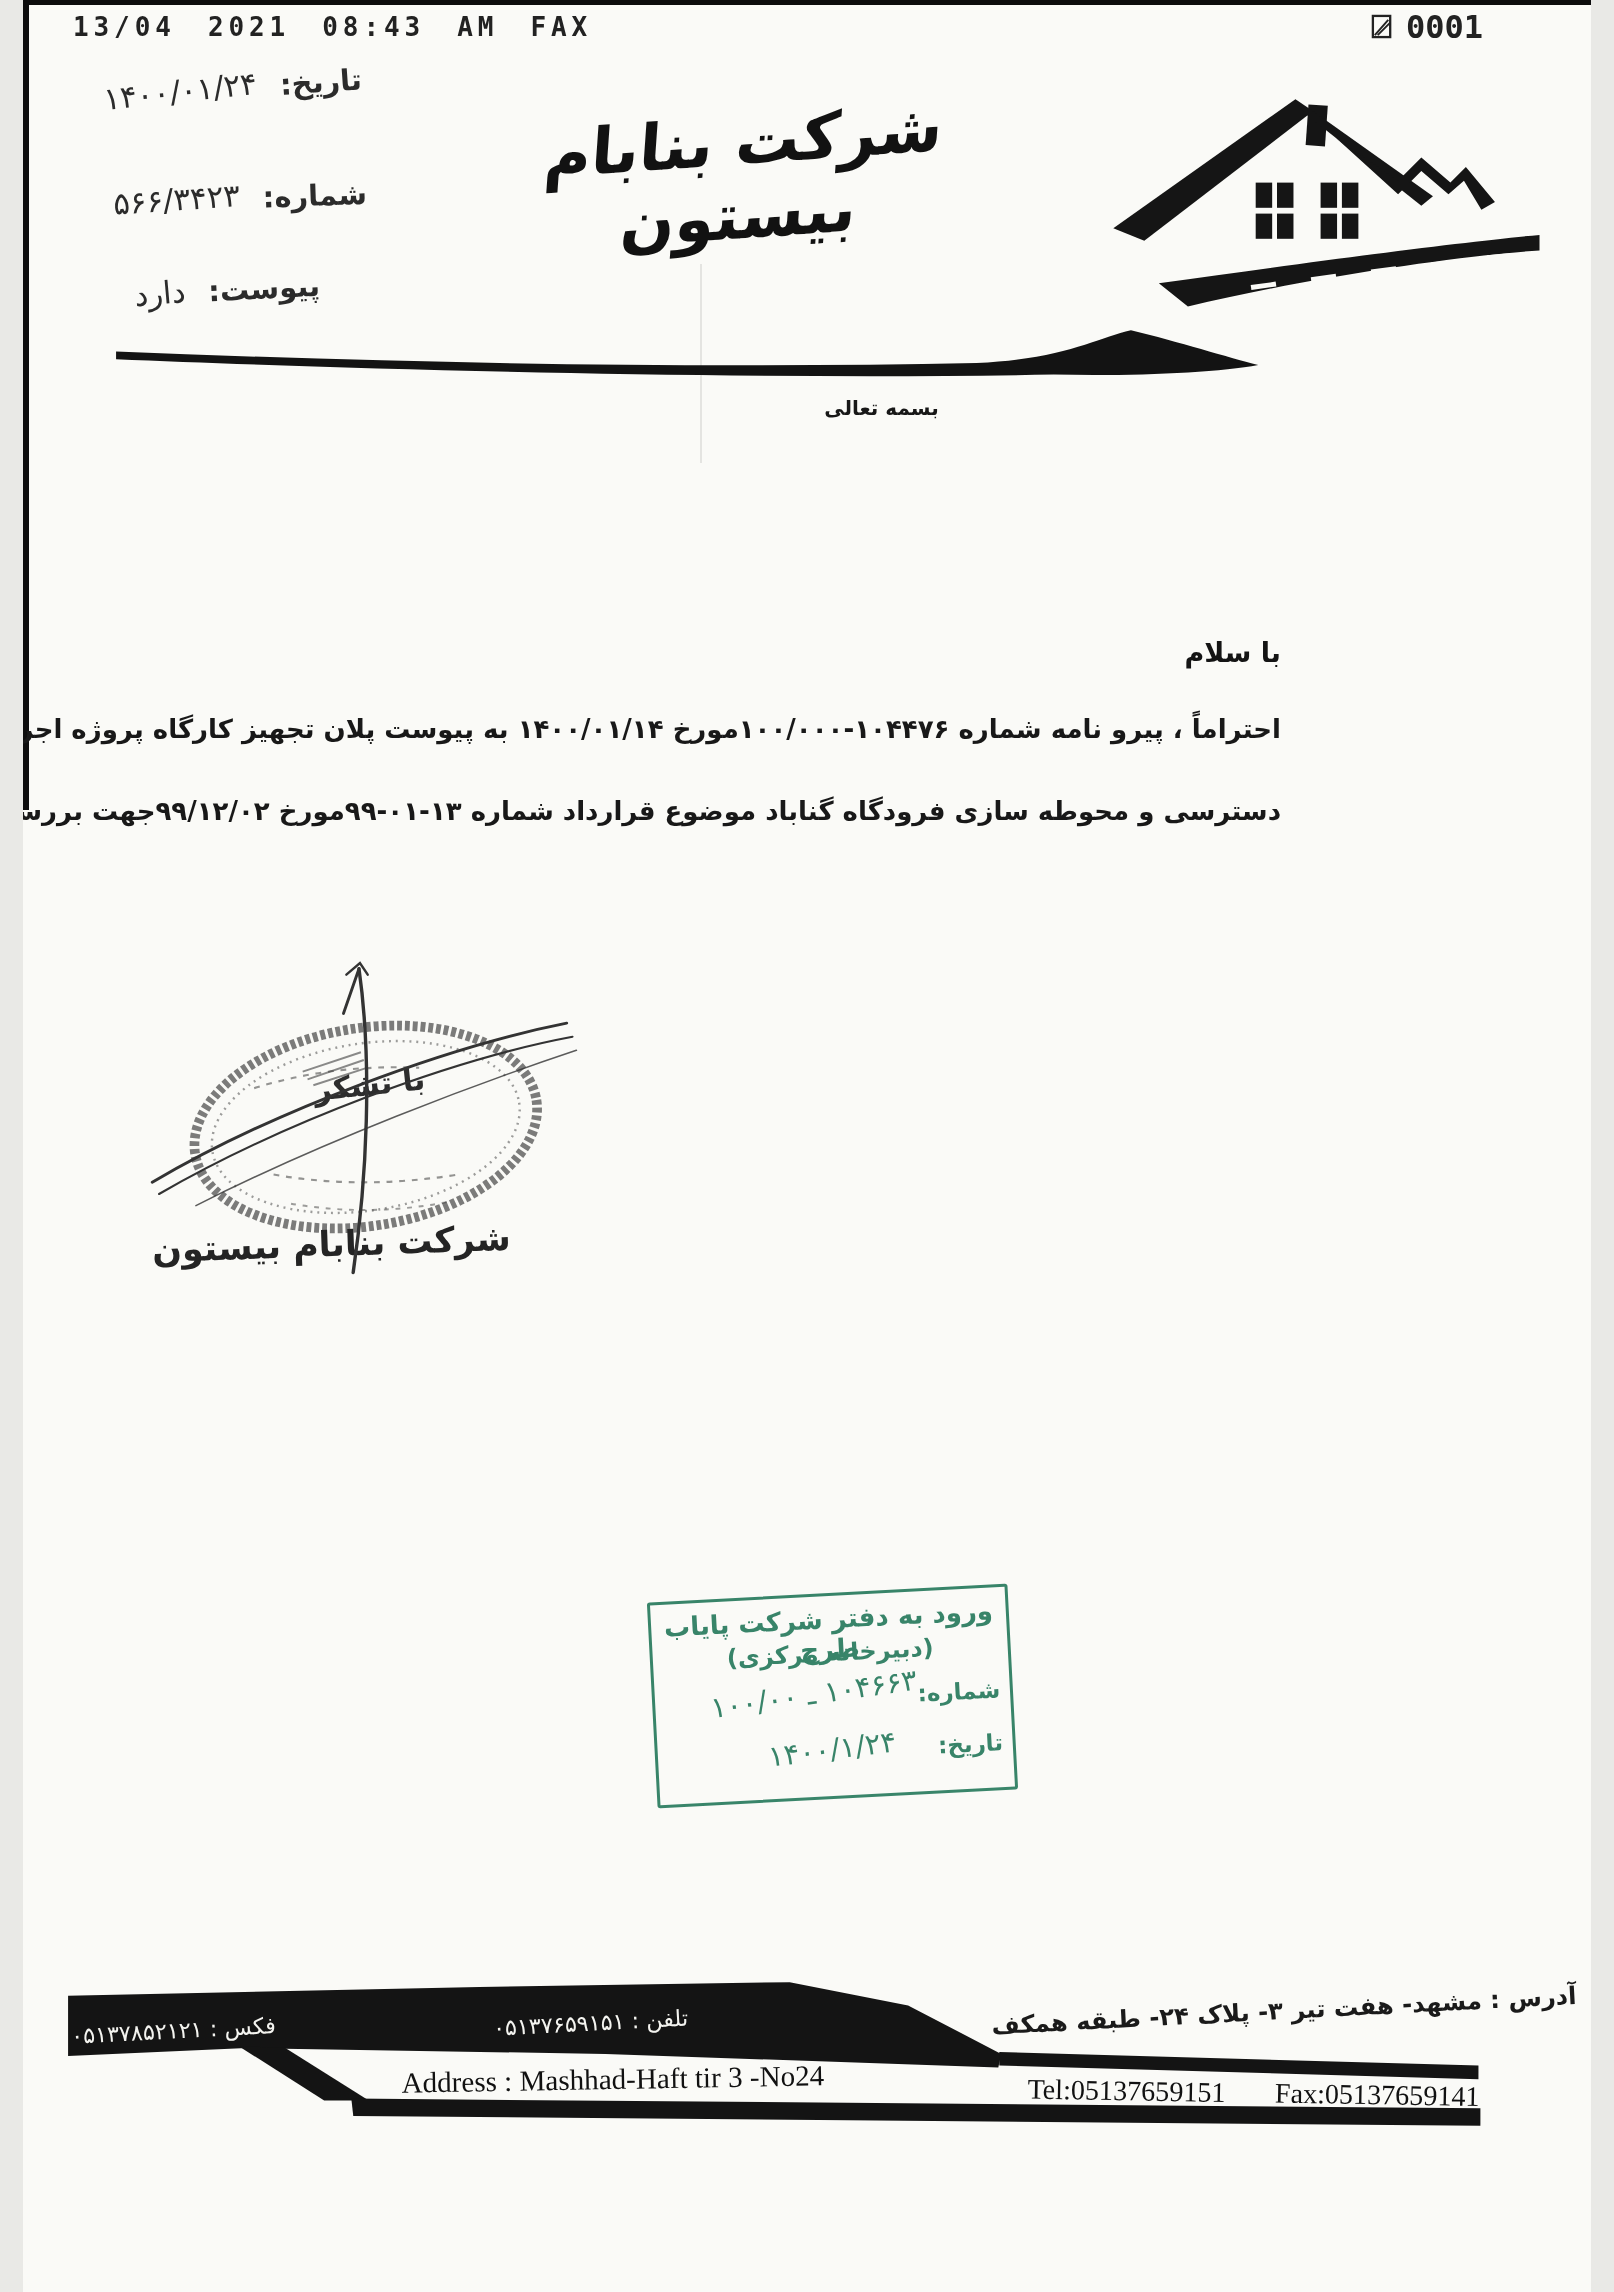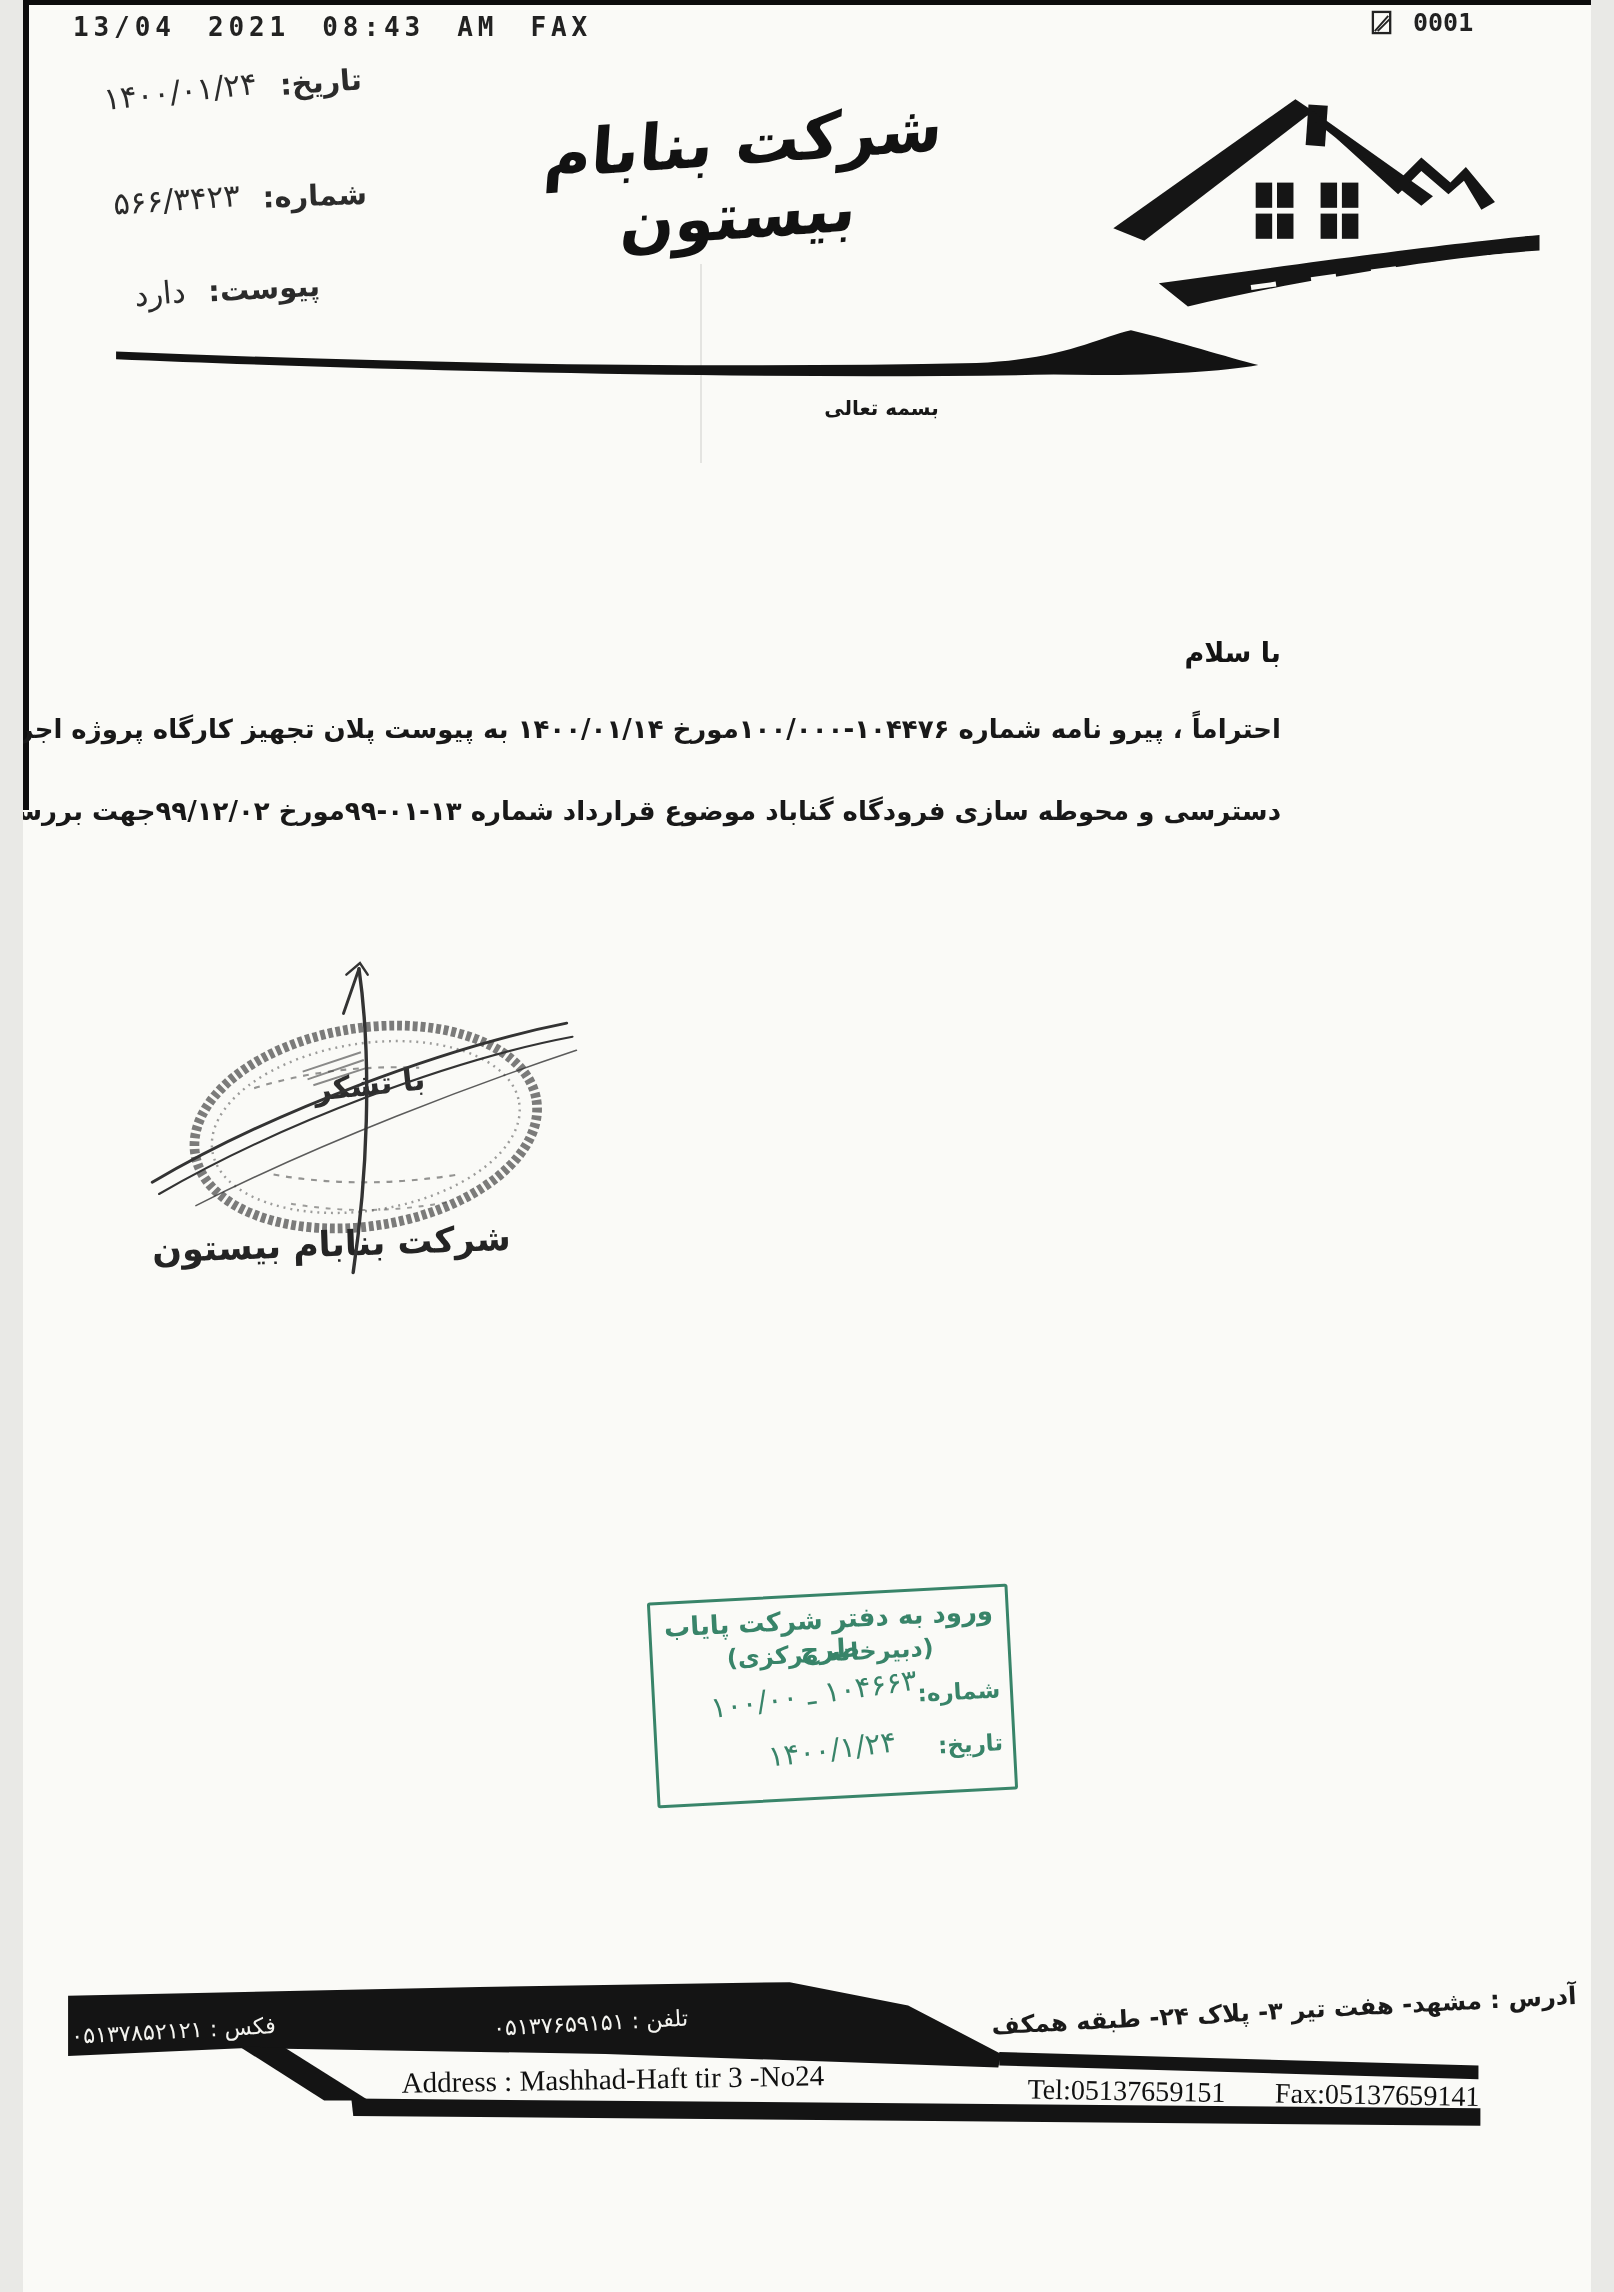--- a/index.html
+++ b/index.html
@@ -12,22 +12,22 @@
   .noint{user-select:none;}
   
   .edge-top{left:0;top:0;width:1615px;height:4.9px;background:#0d0d0d;}
   .edge-left{left:0;top:0;width:5.8px;height:810px;background:#0d0d0d;}
   .crease{left:677px;top:264px;width:1.9px;height:199px;background:rgba(40,40,40,.10);}
   
   .fax-stamp{
     left:50px;top:11.6px;font-family:"DejaVu Sans Mono",monospace;
     font-weight:bold;font-size:26px;letter-spacing:4.9px;word-spacing:11.6px;color:#222;
   }
-  .page-counter{left:1347px;top:7.8px;display:flex;align-items:center;gap:18px;
-    font-family:"DejaVu Sans Mono",monospace;font-weight:bold;font-size:25px;color:#222;}
+  .page-counter{left:1347px;top:7.8px;display:flex;align-items:center;gap:11px;
+    font-family:"DejaVu Sans Mono",monospace;font-weight:bold;font-size:32px;color:#222;}
   
   .hand{direction:rtl;font-size:29px;color:#2b2b2b;letter-spacing:1px;}
   .hand .lbl{font-weight:bold;}
   .hand .val{font-size:31px;letter-spacing:2.9px;margin-right:13.6px;display:inline-block;transform:rotate(-2deg);}
   .meta-date{left:58px;top:70px;width:281px;transform:rotate(-4deg);}
   .meta-number{left:43px;top:180px;width:301px;transform:rotate(-2deg);}
   .meta-attach{left:93px;top:272px;width:204px;transform:rotate(-3deg);}
   
   .company-callig{
     left:417px;top:105px;width:602px;text-align:center;direction:rtl;

